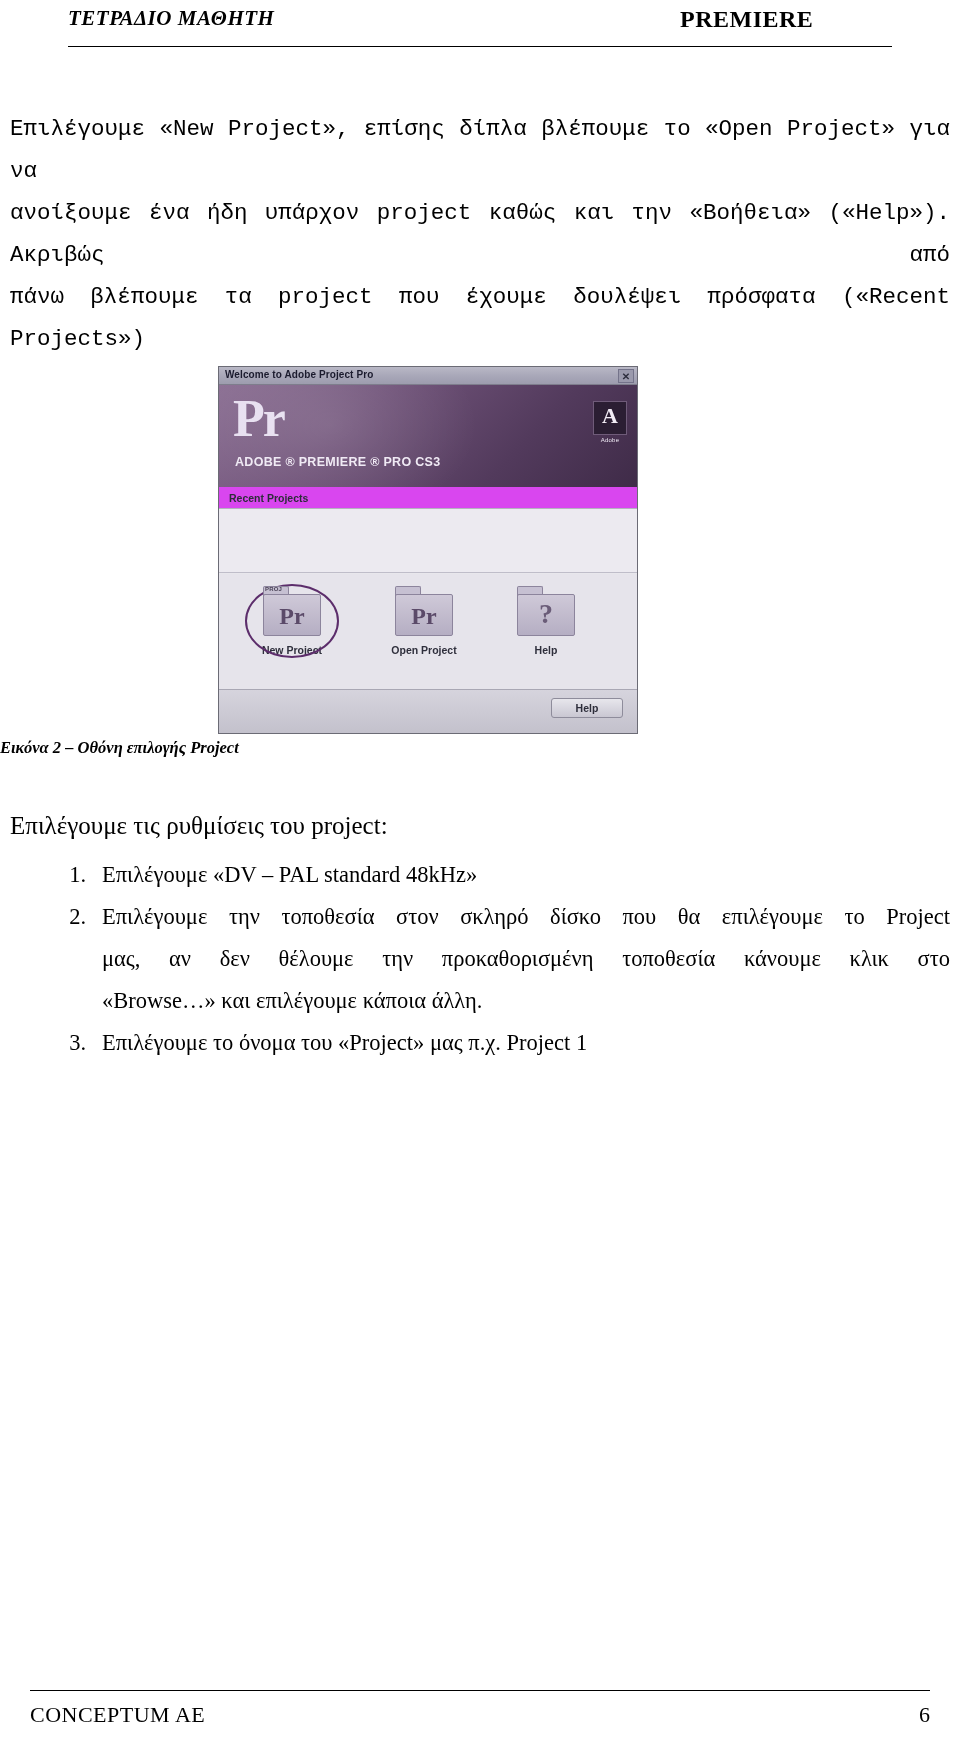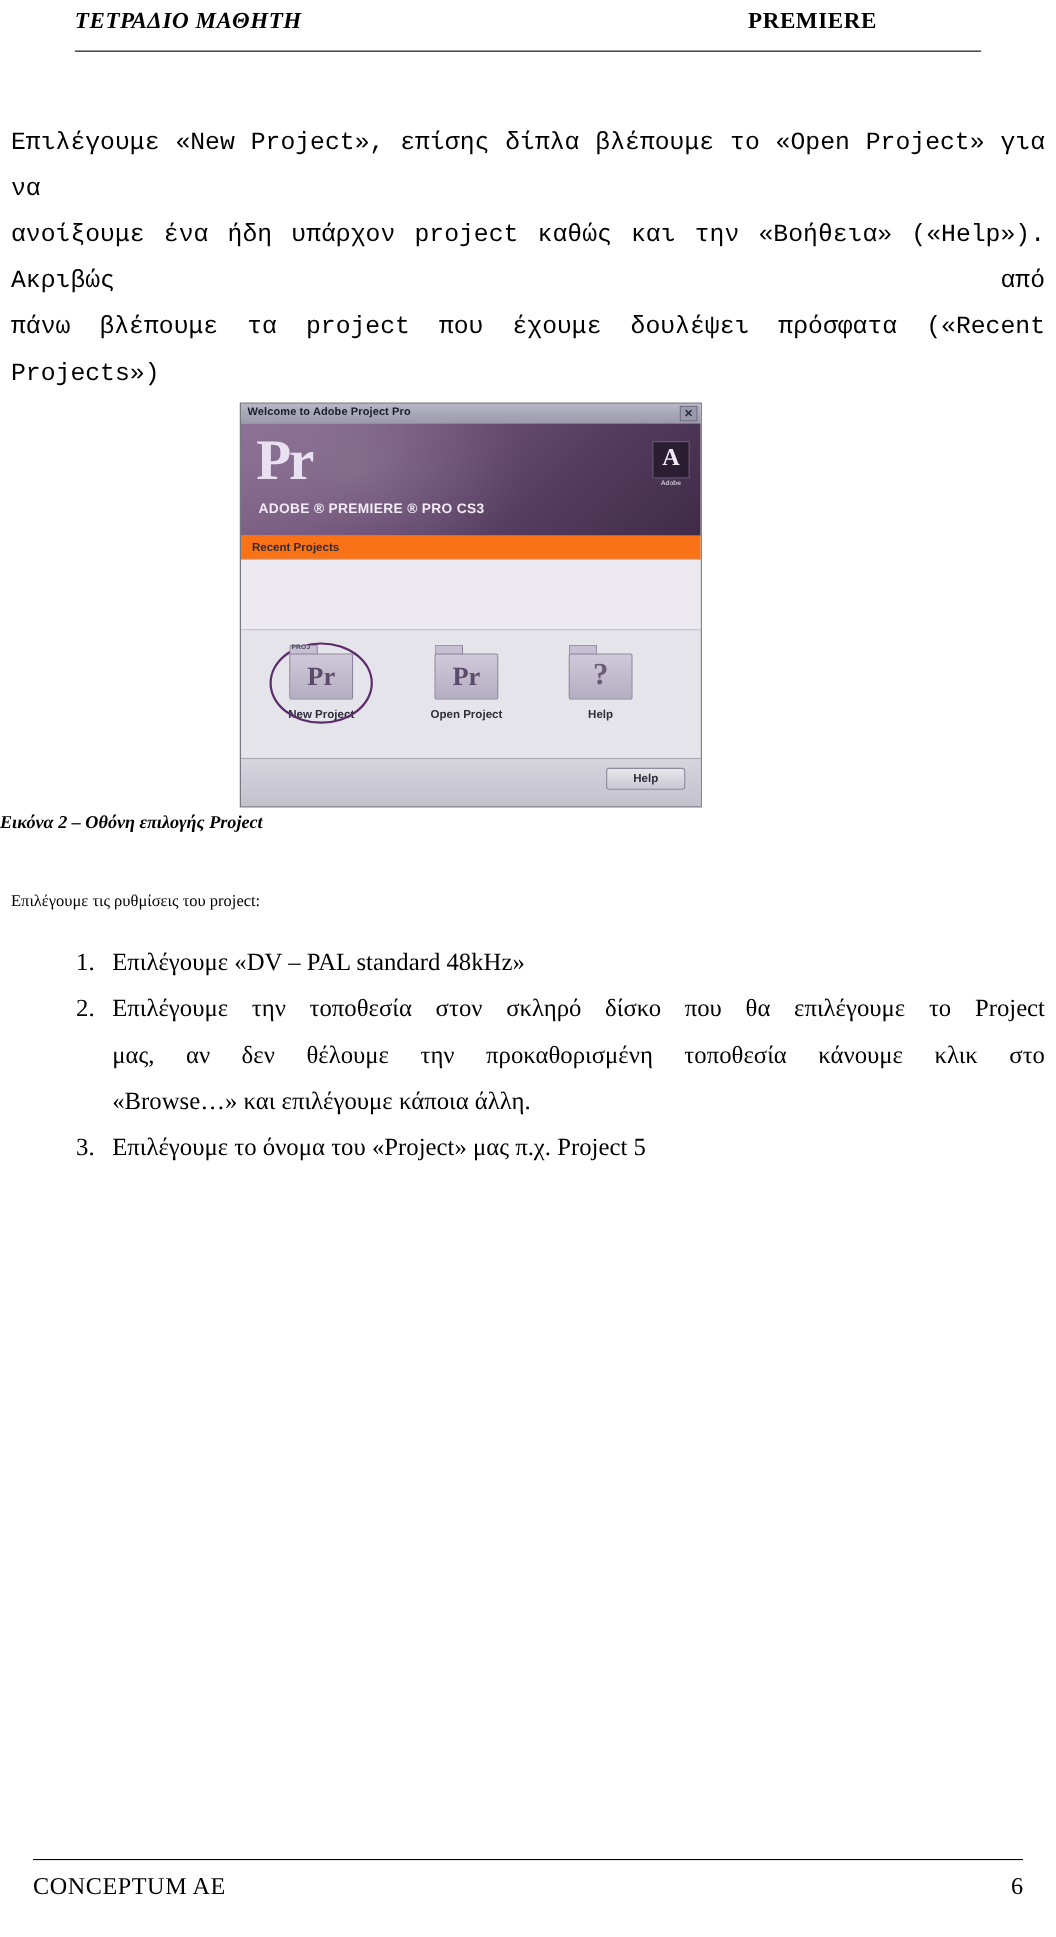--- a/index.html
+++ b/index.html
@@ -31,21 +31,21 @@
     top: 6px;
     font-size: 21px;
     font-style: italic;
     font-weight: bold;
     letter-spacing: 0.5px;
   }
   .hdr-right {
     position: absolute;
     left: 680px;
     top: 6px;
-    font-size: 21px;
+    font-size: 24px;
     font-weight: bold;
     letter-spacing: 0.5px;
   }
   .hdr-rule {
     position: absolute;
     left: 68px;
     top: 46px;
     width: 824px;
     height: 1px;
     background: #000000;
@@ -177,21 +177,21 @@
     font-size: 6px;
     color: #efe9f4;
     letter-spacing: 0.2px;
   }
   .recent-bar {
     position: absolute;
     left: 0;
     top: 120px;
     width: 100%;
     height: 22px;
-    background: #f97316;
+    background: #d946ef;
     border-bottom: 1px solid #b4b2bf;
     box-sizing: border-box;
   }
   .recent-bar span {
     position: absolute;
     left: 10px;
     top: 5px;
     font-size: 10.5px;
     font-weight: bold;
     color: #2d2d3a;
@@ -335,21 +335,21 @@
     font-size: 16.5px;
     font-weight: bold;
     font-style: italic;
   }
 
   
   .lead {
     position: absolute;
     left: 10px;
     top: 812px;
-    font-size: 15px;
+    font-size: 25px;
     text-align: center;
   }
   .ol-wrap {
     position: absolute;
     left: 10px;
     top: 854px;
     width: 940px;
     font-size: 22.5px;
     line-height: 42px;
   }
@@ -494,21 +494,21 @@
     <span class="li-num">2.</span>
     <span class="li-body">
       <span class="li-2-l1">Επιλέγουμε την τοποθεσία στον σκληρό δίσκο που θα επιλέγουμε το Project</span>
       <span class="li-2-l2">μας, αν δεν θέλουμε την προκαθορισμένη τοποθεσία κάνουμε κλικ στο</span>
       <span class="li-2-l3">«Browse…» και επιλέγουμε κάποια άλλη.</span>
     </span>
   </div>
 
   <div class="li">
     <span class="li-num">3.</span>
-    <span class="li-body">Επιλέγουμε το όνομα του «Project» μας π.χ. Project 5</span>
+    <span class="li-body">Επιλέγουμε το όνομα του «Project» μας π.χ. Project 1</span>
   </div>
 
 </div>
 
 <div class="page-footer">
   <div class="ftr-rule"></div>
   <div class="ftr-left">CONCEPTUM AE</div>
   <div class="ftr-right">6</div>
 </div>
 

